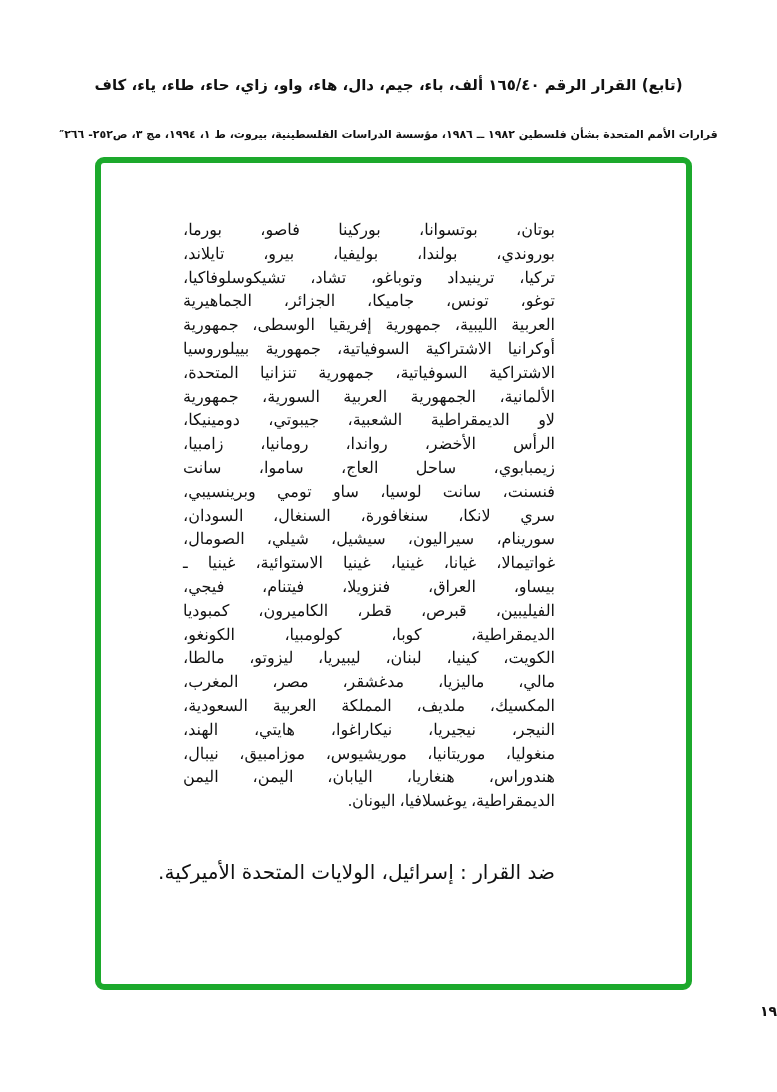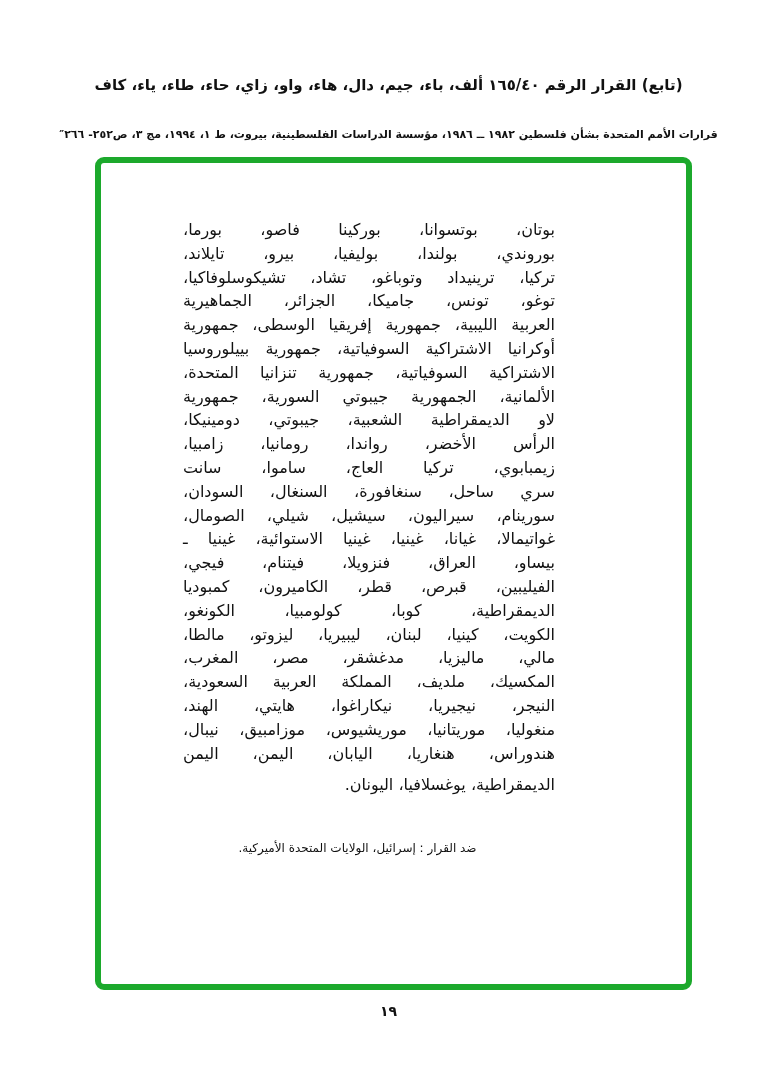--- a/index.html
+++ b/index.html
@@ -56,42 +56,42 @@
     width: 372px;
     font-size: 16px;
     line-height: 23.8px;
     direction: rtl;
   }
   .body-line {
     text-align: justify;
     text-align-last: justify;
     height: 23.8px;
     overflow: visible;
+    font-family: Liberation Serif, serif;
   }
   .body-line.last-line {
     text-align-last: right;
-    margin-top: 8px;
   }
   .against-line {
     position: absolute;
     left: 160px;
-    top: 837px;
+    top: 861px;
     width: 395px;
     text-align: center;
-    font-size: 12px;
+    font-size: 20px;
     line-height: 23.8px;
     white-space: nowrap;
     direction: rtl;
   }
   .page-number {
     position: absolute;
     top: 1003px;
     left: 0;
     width: 777px;
-    text-align: center;
+    text-align: right;
     font-size: 14px;
     font-weight: bold;
   }
 </style>
 </head>
 <body>
 
 <div class="page">
 
   <div class="header-line-1">(تابع) القرار الرقم ١٦٥/٤٠ ألف، باء، جيم، دال، هاء، واو، زاي، حاء، طاء، ياء، كاف</div>
@@ -101,25 +101,26 @@
   <div class="resolution-box"></div>
 
   <div class="body-text">
       <div class="body-line">بوتان، بوتسوانا، بوركينا فاصو، بورما،</div>
       <div class="body-line">بوروندي، بولندا، بوليفيا، بيرو، تايلاند،</div>
       <div class="body-line">تركيا، ترينيداد وتوباغو، تشاد، تشيكوسلوفاكيا،</div>
       <div class="body-line">توغو، تونس، جاميكا، الجزائر، الجماهيرية</div>
       <div class="body-line">العربية الليبية، جمهورية إفريقيا الوسطى، جمهورية</div>
       <div class="body-line">أوكرانيا الاشتراكية السوفياتية، جمهورية بييلوروسيا</div>
       <div class="body-line">الاشتراكية السوفياتية، جمهورية تنزانيا المتحدة،</div>
-      <div class="body-line">الألمانية، الجمهورية جيبوتي السورية، جمهورية</div>
+      <div class="body-line">الألمانية، الجمهورية العربية السورية، جمهورية</div>
       <div class="body-line">لاو الديمقراطية الشعبية، جيبوتي، دومينيكا،</div>
       <div class="body-line">الرأس الأخضر، رواندا، رومانيا، زامبيا،</div>
-      <div class="body-line">زيمبابوي، تركيا العاج، ساموا، سانت</div>
-      <div class="body-line">سري ساحل، سنغافورة، السنغال، السودان،</div>
+      <div class="body-line">زيمبابوي، ساحل العاج، ساموا، سانت</div>
+      <div class="body-line">فنسنت، سانت لوسيا، ساو تومي وبرينسيبي،</div>
+      <div class="body-line">سري لانكا، سنغافورة، السنغال، السودان،</div>
       <div class="body-line">سورينام، سيراليون، سيشيل، شيلي، الصومال،</div>
       <div class="body-line">غواتيمالا، غيانا، غينيا، غينيا الاستوائية، غينيا ـ</div>
       <div class="body-line">بيساو، العراق، فنزويلا، فيتنام، فيجي،</div>
       <div class="body-line">الفيليبين، قبرص، قطر، الكاميرون، كمبوديا</div>
       <div class="body-line">الديمقراطية، كوبا، كولومبيا، الكونغو،</div>
       <div class="body-line">الكويت، كينيا، لبنان، ليبيريا، ليزوتو، مالطا،</div>
       <div class="body-line">مالي، ماليزيا، مدغشقر، مصر، المغرب،</div>
       <div class="body-line">المكسيك، ملديف، المملكة العربية السعودية،</div>
       <div class="body-line">النيجر، نيجيريا، نيكاراغوا، هايتي، الهند،</div>
       <div class="body-line">منغوليا، موريتانيا، موريشيوس، موزامبيق، نيبال،</div>

